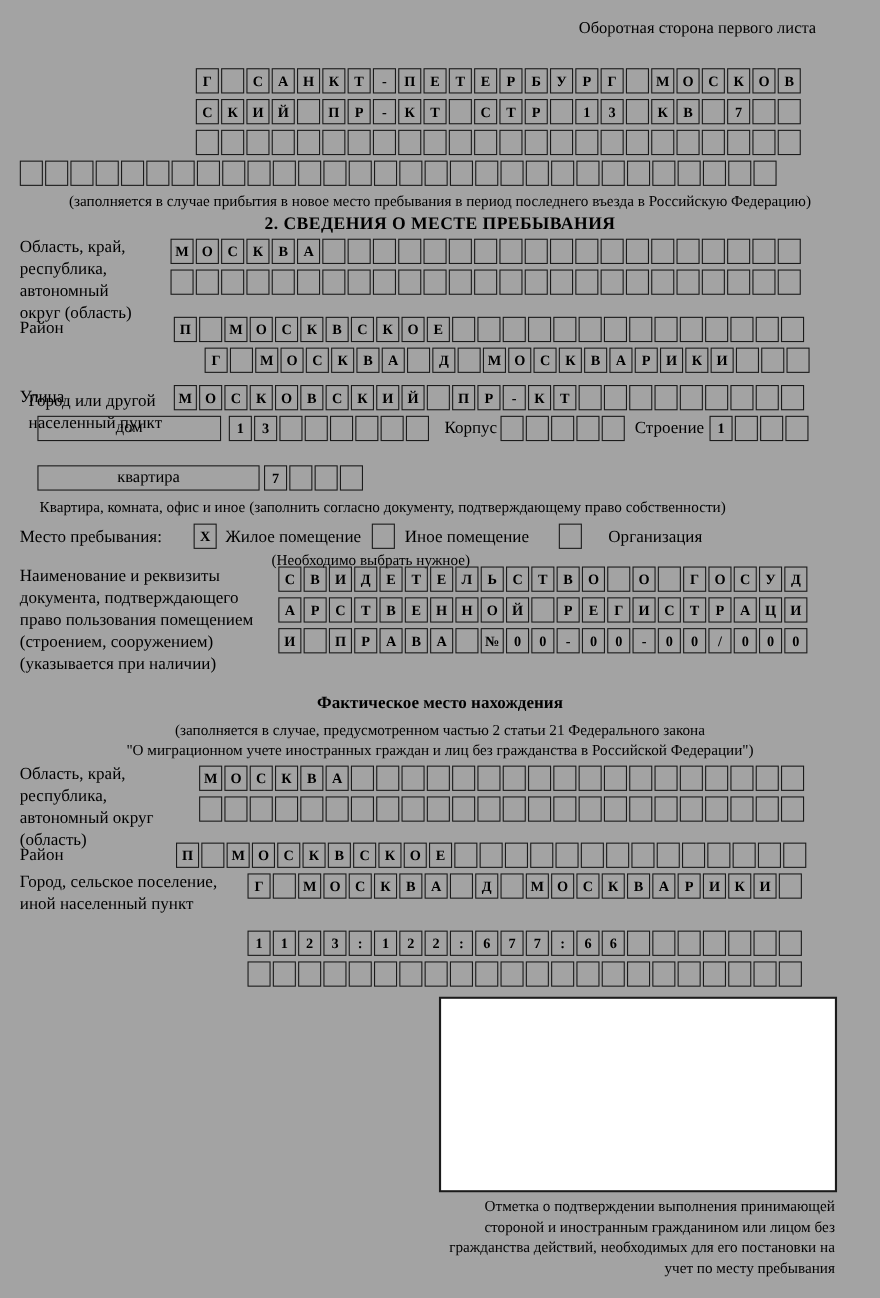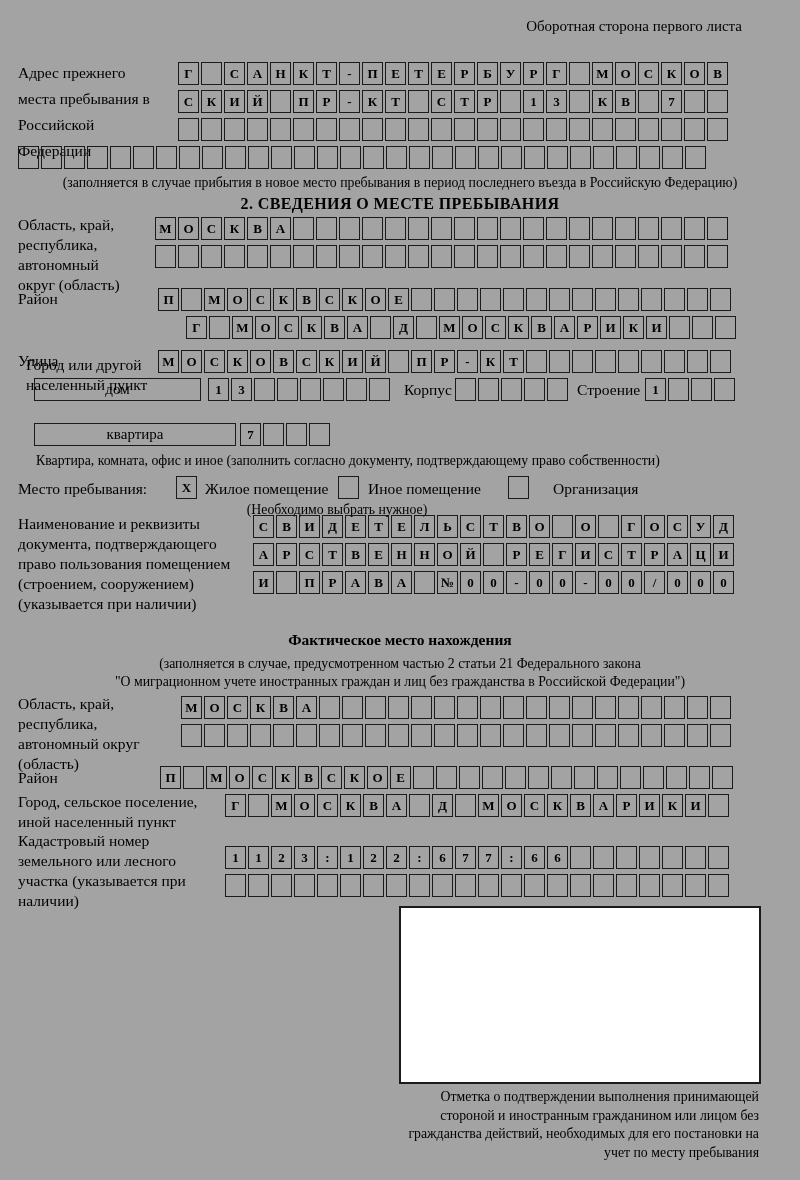--- a/index.html
+++ b/index.html
@@ -20,21 +20,20 @@
   .fact-title{font-weight:bold;font-size:15.5px;}
   .bigbox{position:absolute;border:2px solid #1b1b1b;background:#fff;}
 </style>
 </head>
 <body>
 
 <div id="page">
 
   <div class="abs" style="top:18px;right:58px;font-size:15px;">Оборотная сторона первого листа</div>
 
-  <div class="abs lbl wide-lh" style="left:18px;top:60px;width:135px;">Адрес прежнего места пребывания в Российской Федерации</div>
   <div class="cells" style="left:178px;top:62px;">
       <span class="cell">Г</span>
       <span class="cell"></span>
       <span class="cell">С</span>
       <span class="cell">А</span>
       <span class="cell">Н</span>
       <span class="cell">К</span>
       <span class="cell">Т</span>
       <span class="cell">-</span>
       <span class="cell">П</span>
@@ -512,21 +511,20 @@
       <span class="cell">К</span>
       <span class="cell">В</span>
       <span class="cell">А</span>
       <span class="cell">Р</span>
       <span class="cell">И</span>
       <span class="cell">К</span>
       <span class="cell">И</span>
       <span class="cell"></span>
     </div>
 
-  <div class="abs lbl" style="left:18px;top:831px;width:190px;">Кадастровый номер земельного или лесного участка (указывается при наличии)</div>
   <div class="cells" style="left:225px;top:846px;">
       <span class="cell">1</span>
       <span class="cell">1</span>
       <span class="cell">2</span>
       <span class="cell">3</span>
       <span class="cell">:</span>
       <span class="cell">1</span>
       <span class="cell">2</span>
       <span class="cell">2</span>
       <span class="cell">:</span>

